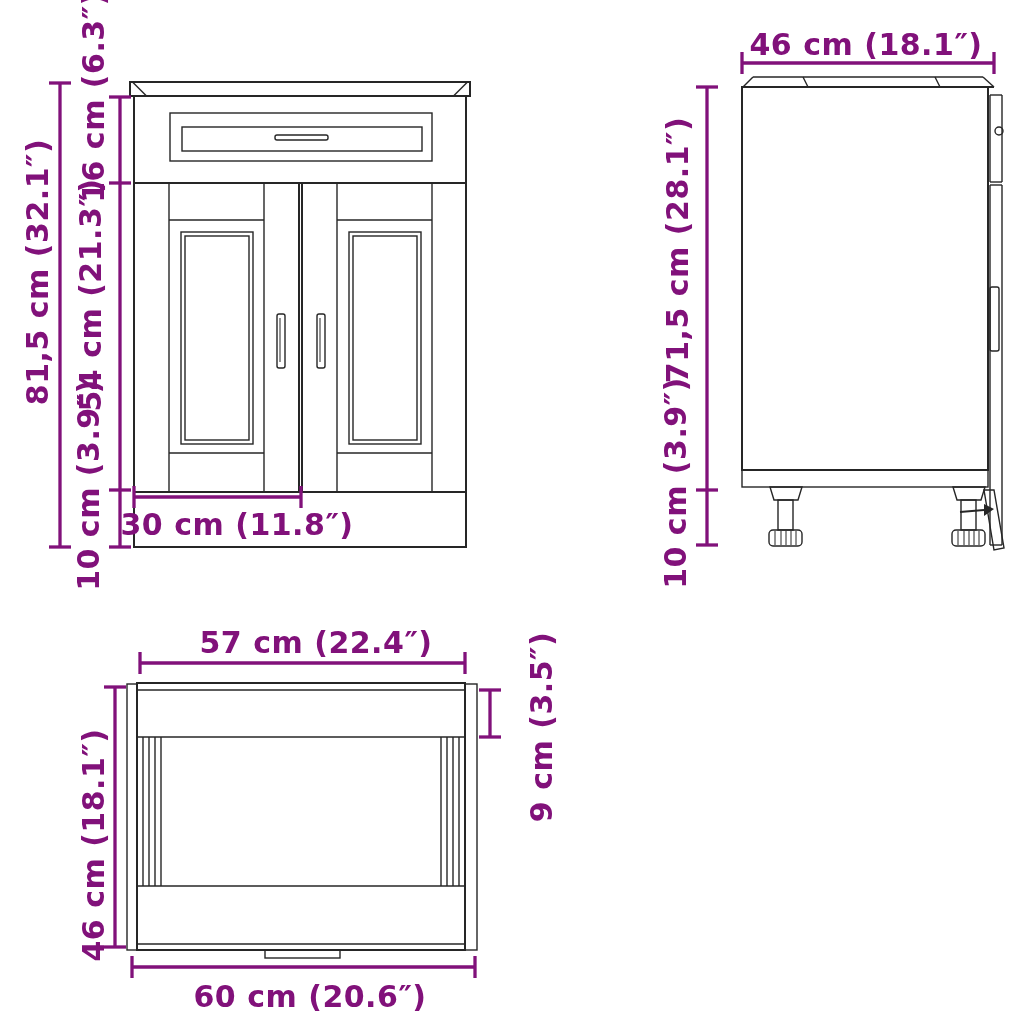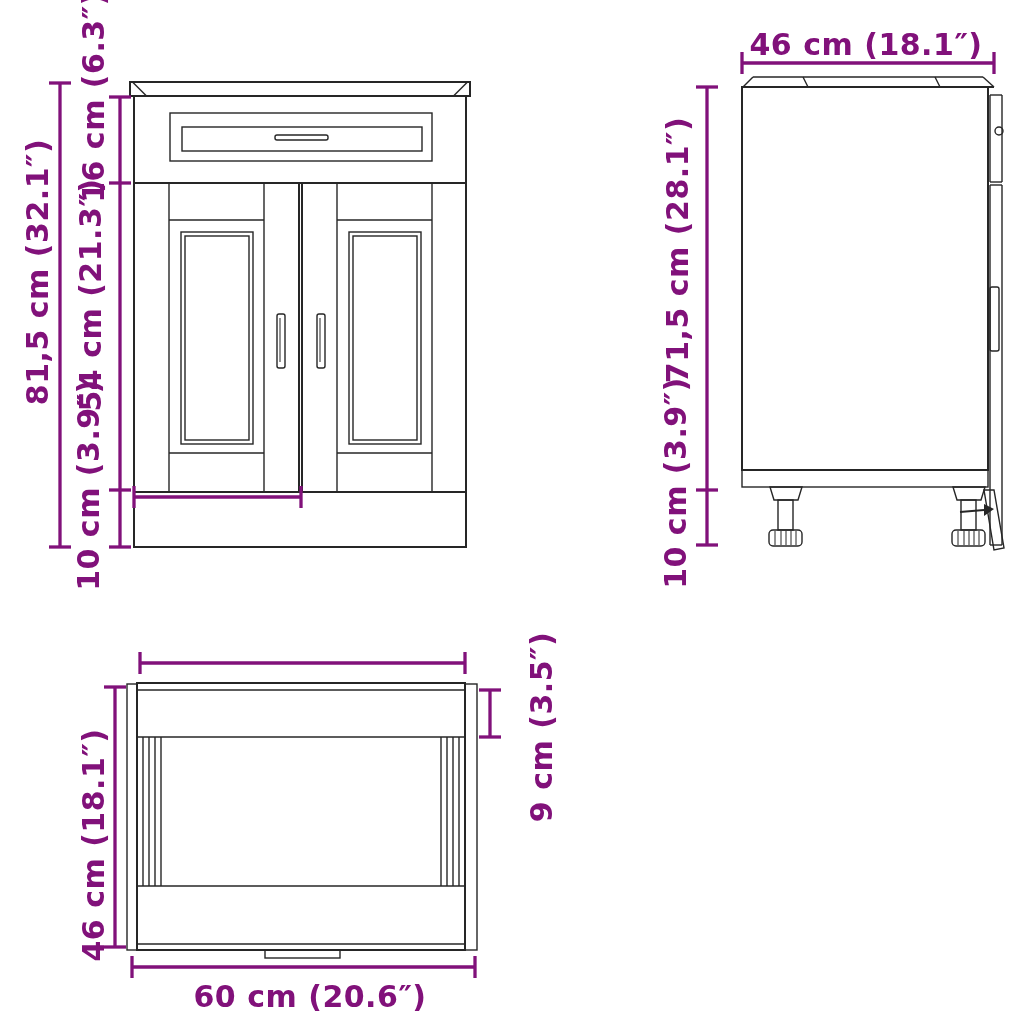--- a/index.html
+++ b/index.html
@@ -210,21 +210,23 @@
         <line x1="132" y1="956" x2="132" y2="978"></line>
         <line x1="475" y1="956" x2="475" y2="978"></line>
       </g>
     </g>
   </svg>
 
   <div class="dim-label vert" style="left:37px;  top:272px;">81,5 cm (32.1″)</div>
   <div class="dim-label vert" style="left:93px;  top:97px;">16 cm (6.3″)</div>
   <div class="dim-label vert" style="left:90px;  top:295px;">54 cm (21.3″)</div>
   <div class="dim-label vert" style="left:88px;  top:485px;">10 cm (3.9″)</div>
+  <div class="dim-label" style="left:237px; top:524px;">30 cm (11.8″)</div>
 
   <div class="dim-label" style="left:866px; top:44px;">46 cm (18.1″)</div>
   <div class="dim-label vert" style="left:677px; top:250px;">71,5 cm (28.1″)</div>
   <div class="dim-label vert" style="left:675px; top:483px;">10 cm (3.9″)</div>
 
+  <div class="dim-label" style="left:316px; top:642px;">57 cm (22.4″)</div>
   <div class="dim-label vert" style="left:541px; top:727px;">9 cm (3.5″)</div>
   <div class="dim-label vert" style="left:93px;  top:845px;">46 cm (18.1″)</div>
   <div class="dim-label" style="left:310px; top:996px;">60 cm (20.6″)</div>
 </div>
 
 </body></html>

